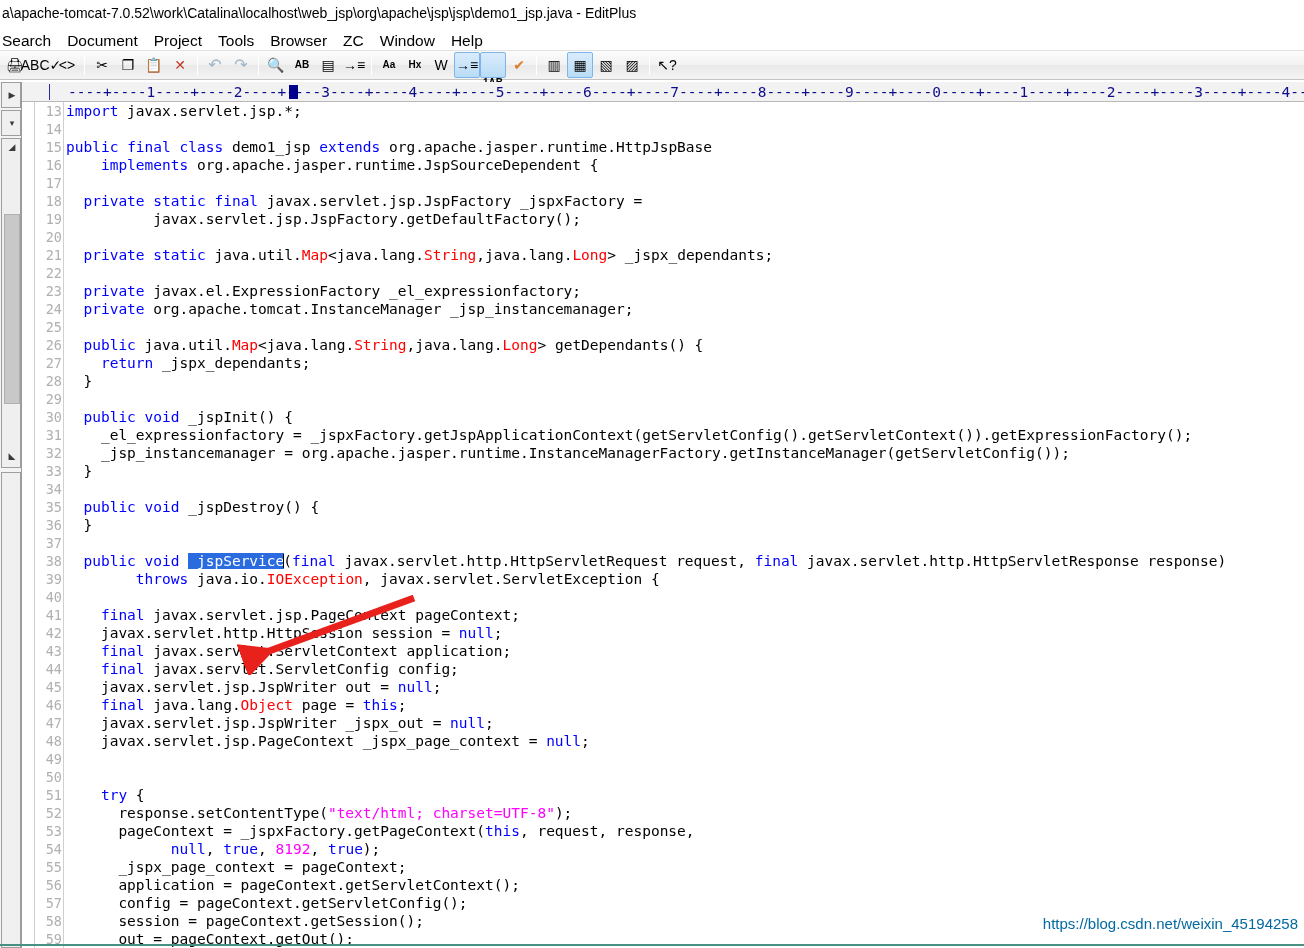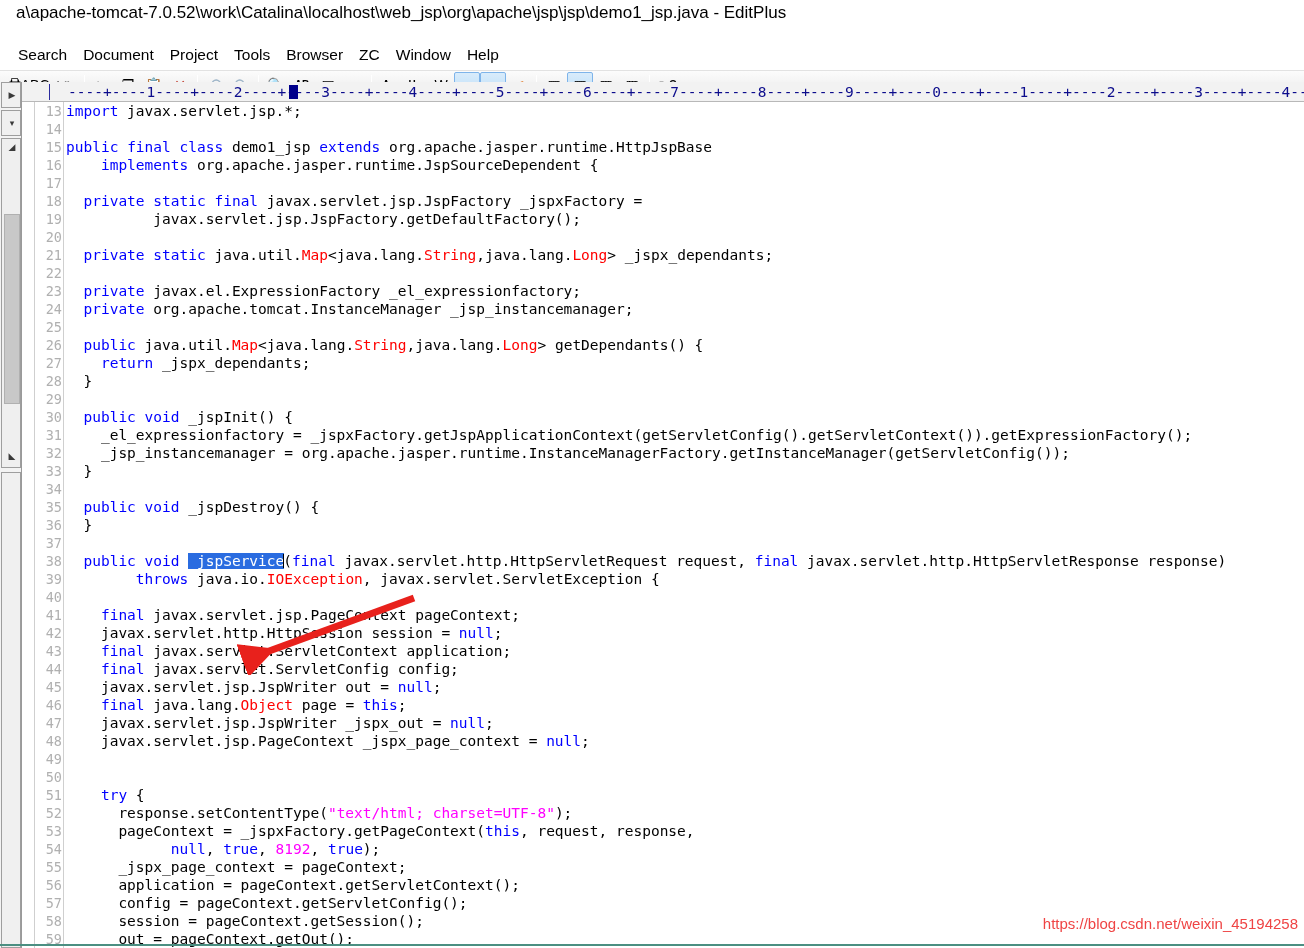--- a/index.html
+++ b/index.html
@@ -13,36 +13,35 @@
   #app {
     position: relative;
     width: 1304px; height: 948px;
     background: #ffffff;
   }
 
   
   .titlebar {
     height: 26px;
     line-height: 26px;
-    padding-left: 16px;
-    font-size: 17px;
+    padding-left: 2px;
+    font-size: 14px;
     color: #000000;
     white-space: nowrap;
     overflow: hidden;
     font-family: "Liberation Sans", sans-serif;
   }
 
   
   .menubar {
     height: 24px;
     display: flex;
-    align-items: flex-start;
-    padding-left: 18px;
+    align-items: flex-end;
+    padding-left: 2px;
     white-space: nowrap;
-    margin-top: 20px;
   }
   .menu-item {
     font-size: 15.5px;
     color: #000000;
     padding: 0 9px 0 0;
     margin-right: 7px;
     cursor: default;
   }
 
   
@@ -196,21 +195,21 @@
     left: 195px; top: 488px;
     width: 200px; height: 85px;
     pointer-events: none;
   }
 
   
   .watermark {
     position: absolute;
     right: 6px; bottom: 16px;
     font-size: 15px;
-    color: #ef4444;
+    color: #0369a1;
     font-family: "Liberation Sans", sans-serif;
     white-space: nowrap;
     text-align: right;
   }
   .bottom-rule {
     position: absolute;
     left: 0; bottom: 2px;
     width: 1304px; height: 2px;
     background: #4b8f82;
   }

